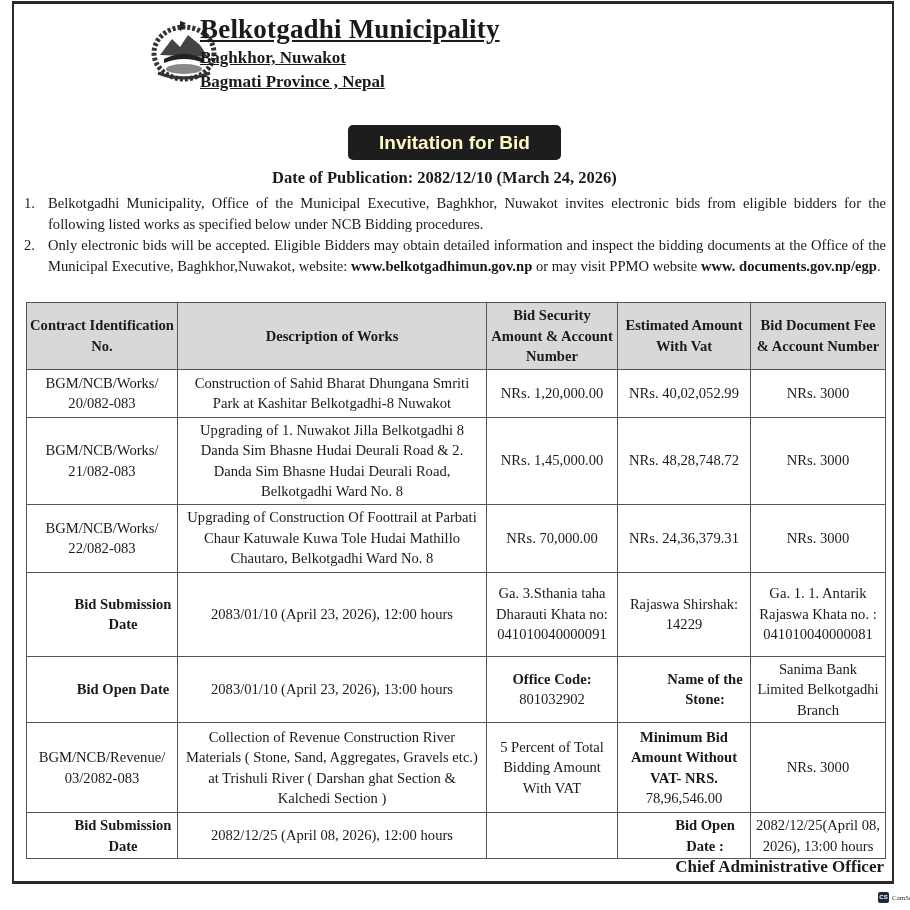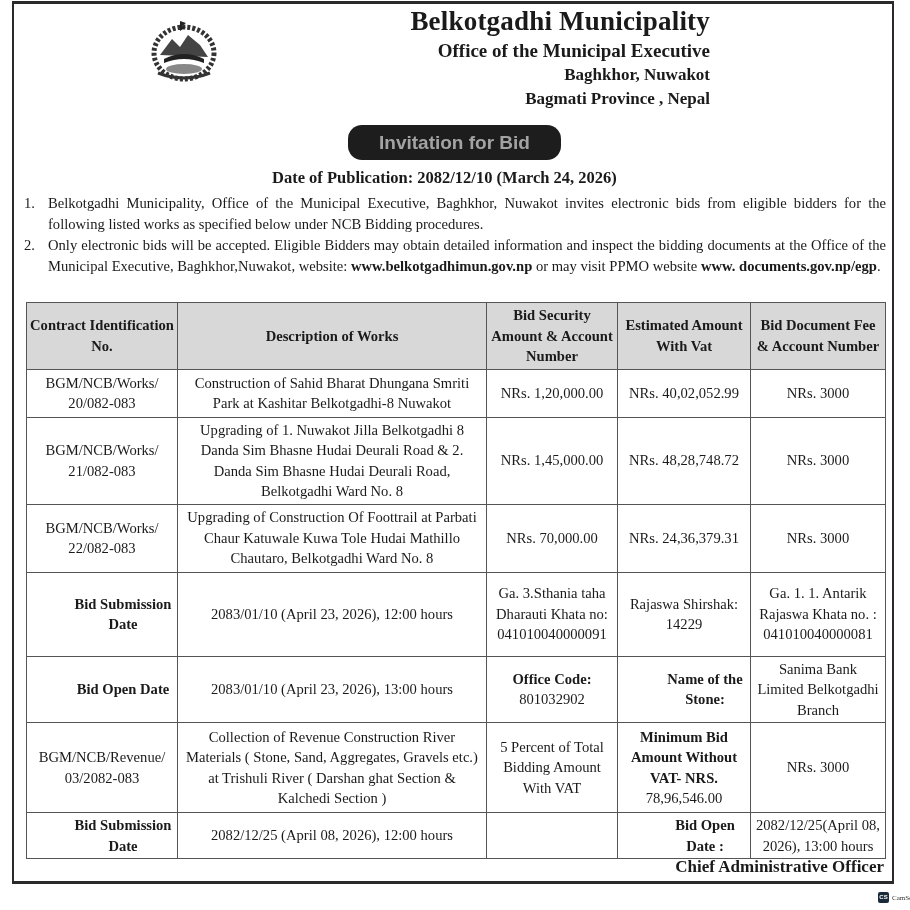--- a/index.html
+++ b/index.html
@@ -1,24 +1,24 @@
 <!DOCTYPE html>
 <html><head>
 <meta charset="utf-8">
 <style>
   html, body { margin: 0; padding: 0; background: #ffffff; }
   body { width: 910px; height: 910px; position: relative; overflow: hidden; font-family: "Liberation Serif", "DejaVu Serif", serif; color: #1a1a1a; }
   .frame { position: absolute; left: 12px; top: 1px; width: 882px; height: 883px; border: 2px solid #2a2a2a; box-sizing: border-box; border-top-width: 3px; border-bottom-width: 3px; }
   .emblem { position: absolute; left: 150px; top: 17px; width: 68px; height: 66px; }
-  .header { position: absolute; left: 200px; width: 510px; top: 4px; text-align: right; }
+  .header { position: absolute; left: 200px; width: 510px; top: 12px; text-align: left; text-decoration: underline; }
   .title { font-size: 27px; font-weight: bold; line-height: 34px; letter-spacing: 0.2px; }
   .sub1 { font-size: 19px; font-weight: bold; line-height: 25px; }
   .sub2 { font-size: 17px; font-weight: bold; line-height: 24px; }
   .sub3 { font-size: 17px; font-weight: bold; line-height: 24px; }
-  .badge { position: absolute; left: 348px; top: 125px; width: 213px; height: 35px; background: #1d1d1d; border-radius: 14px; color: #a3a3a3; font-family: "Liberation Sans", "DejaVu Sans", sans-serif; font-weight: bold; font-size: 19px; text-align: center; line-height: 35px; }
+  .badge { position: absolute; left: 348px; top: 125px; width: 213px; height: 35px; background: #1d1d1d; border-radius: 5px; color: #fef9c3; font-family: "Liberation Sans", "DejaVu Sans", sans-serif; font-weight: bold; font-size: 19px; text-align: center; line-height: 35px; }
   .pubdate { position: absolute; left: 272px; top: 168px; font-size: 16.5px; font-weight: bold; }
   .paras { position: absolute; left: 24px; top: 193px; width: 862px; font-size: 14.6px; line-height: 21px; }
   .para { display: flex; text-align: justify; }
   .para .num { width: 24px; flex: none; }
   .para .txt { flex: 1; }
   .para b { font-weight: bold; }
   table.bids { position: absolute; left: 26px; top: 302px; width: 859px; border-collapse: collapse; font-size: 14.6px; line-height: 20.5px; table-layout: fixed; }
   table.bids td, table.bids th { border: 1px solid #555; text-align: center; vertical-align: middle; padding: 2px 3px; }
   table.bids th { background: #d8d8d8; font-weight: bold; }
   table.bids td.b { font-weight: bold; padding-left: 45px; }
@@ -44,21 +44,20 @@
   <ellipse cx="34" cy="36" rx="30" ry="26" fill="none" stroke="#333" stroke-width="5" stroke-dasharray="3 2"></ellipse>
   <path d="M10 38 L22 22 L30 30 L38 18 L50 28 L58 40 Z" fill="#444"></path>
   <path d="M14 42 Q34 32 54 42 L54 46 Q34 38 14 46 Z" fill="#222"></path>
   <path d="M30 4 L30 14 L36 10 L32 9 L36 6 Z" fill="#222"></path>
   <ellipse cx="34" cy="52" rx="18" ry="5" fill="#888"></ellipse>
   <path d="M8 56 Q34 66 60 56" fill="none" stroke="#333" stroke-width="3"></path>
 </svg>
 
 <div class="header">
   <div class="title">Belkotgadhi Municipality</div>
-  <div class="sub1">Office of the Municipal Executive</div>
   <div class="sub2">Baghkhor, Nuwakot</div>
   <div class="sub3">Bagmati Province , Nepal</div>
 </div>
 
 <div class="badge">Invitation for Bid</div>
 <div class="pubdate">Date of Publication: 2082/12/10 (March 24, 2026)</div>
 
 <div class="paras">
   <div class="para">
     <span class="num">1.</span>

